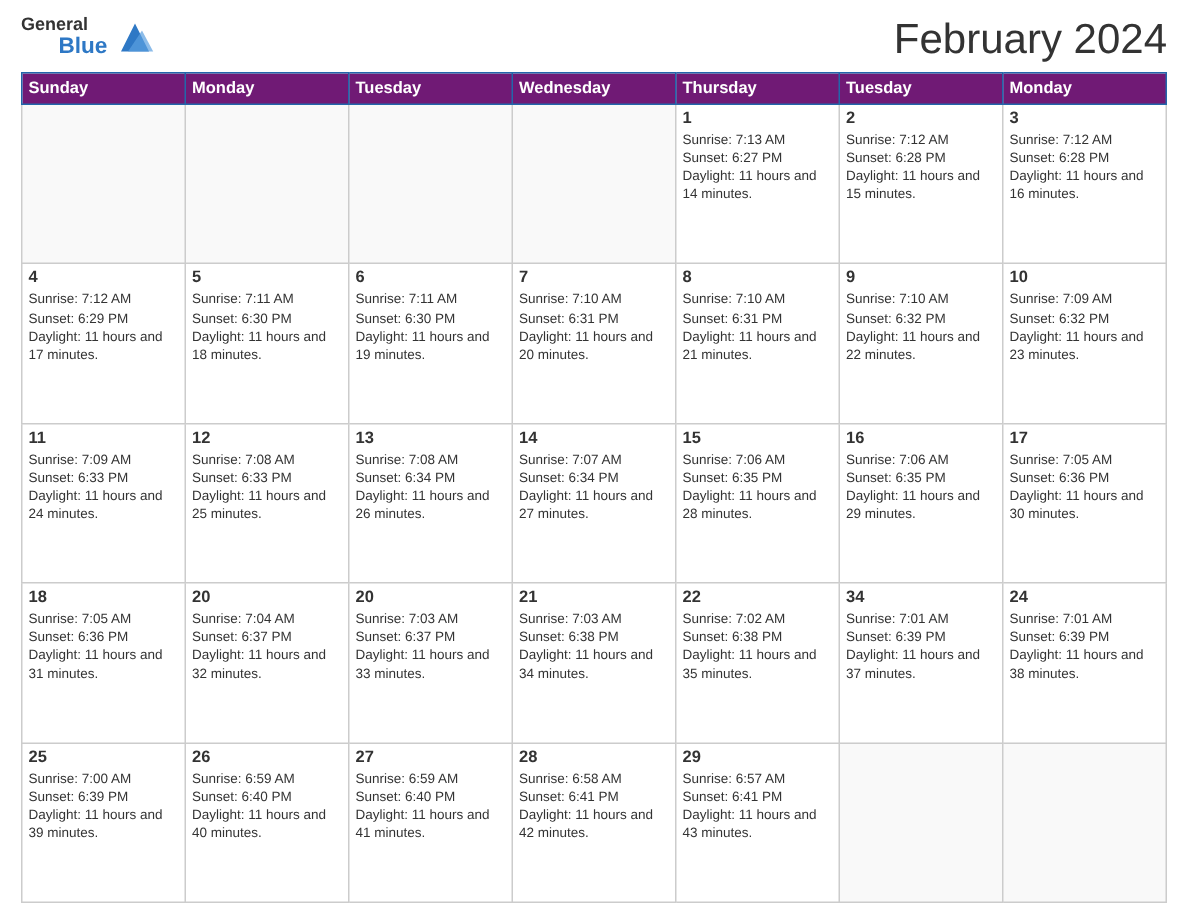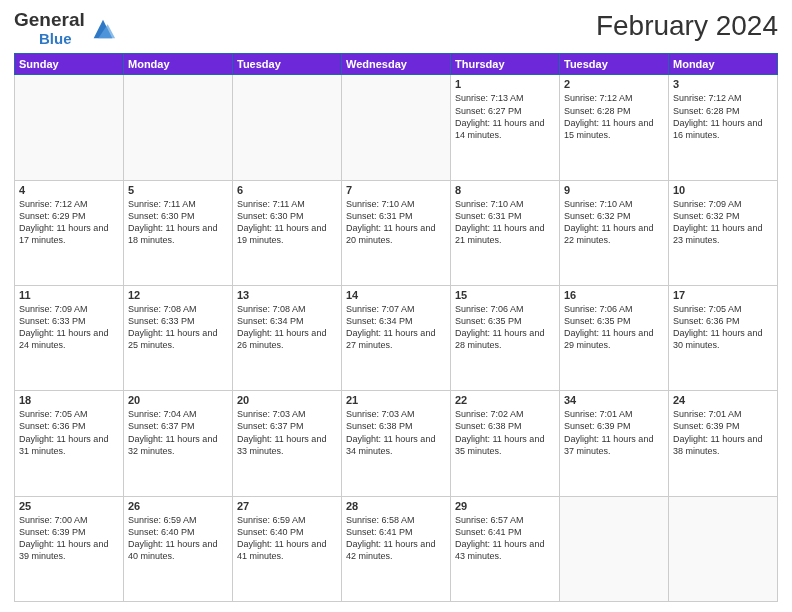--- a/index.html
+++ b/index.html
@@ -27,21 +27,21 @@
       display: flex;
       align-items: center;
       gap: 2px;
     }
     .logo-text {
       display: flex;
       flex-direction: column;
       line-height: 1.1;
     }
     .logo-general {
-      font-size: 19px;
+      font-size: 12px;
       font-weight: bold;
       color: #333;
     }
     .logo-blue {
       font-size: 15px;
       font-weight: bold;
       color: #2e78c5;
       margin-left: 25px;
     }
     .logo-icon {
@@ -62,21 +62,21 @@
       color: #333;
     }
     .calendar {
       flex: 1;
       border: 1px solid #ccc;
       border-collapse: collapse;
       width: 100%;
       table-layout: fixed;
     }
     .calendar th {
-      background: #6d28d9;
+      background: #701a75;
       color: #fff;
       font-size: 11px;
       font-weight: bold;
       padding: 4px 4px;
       border: 1px solid #2266aa;
       text-align: left;
     }
     .calendar td {
       border: 1px solid #ccc;
       vertical-align: top;

